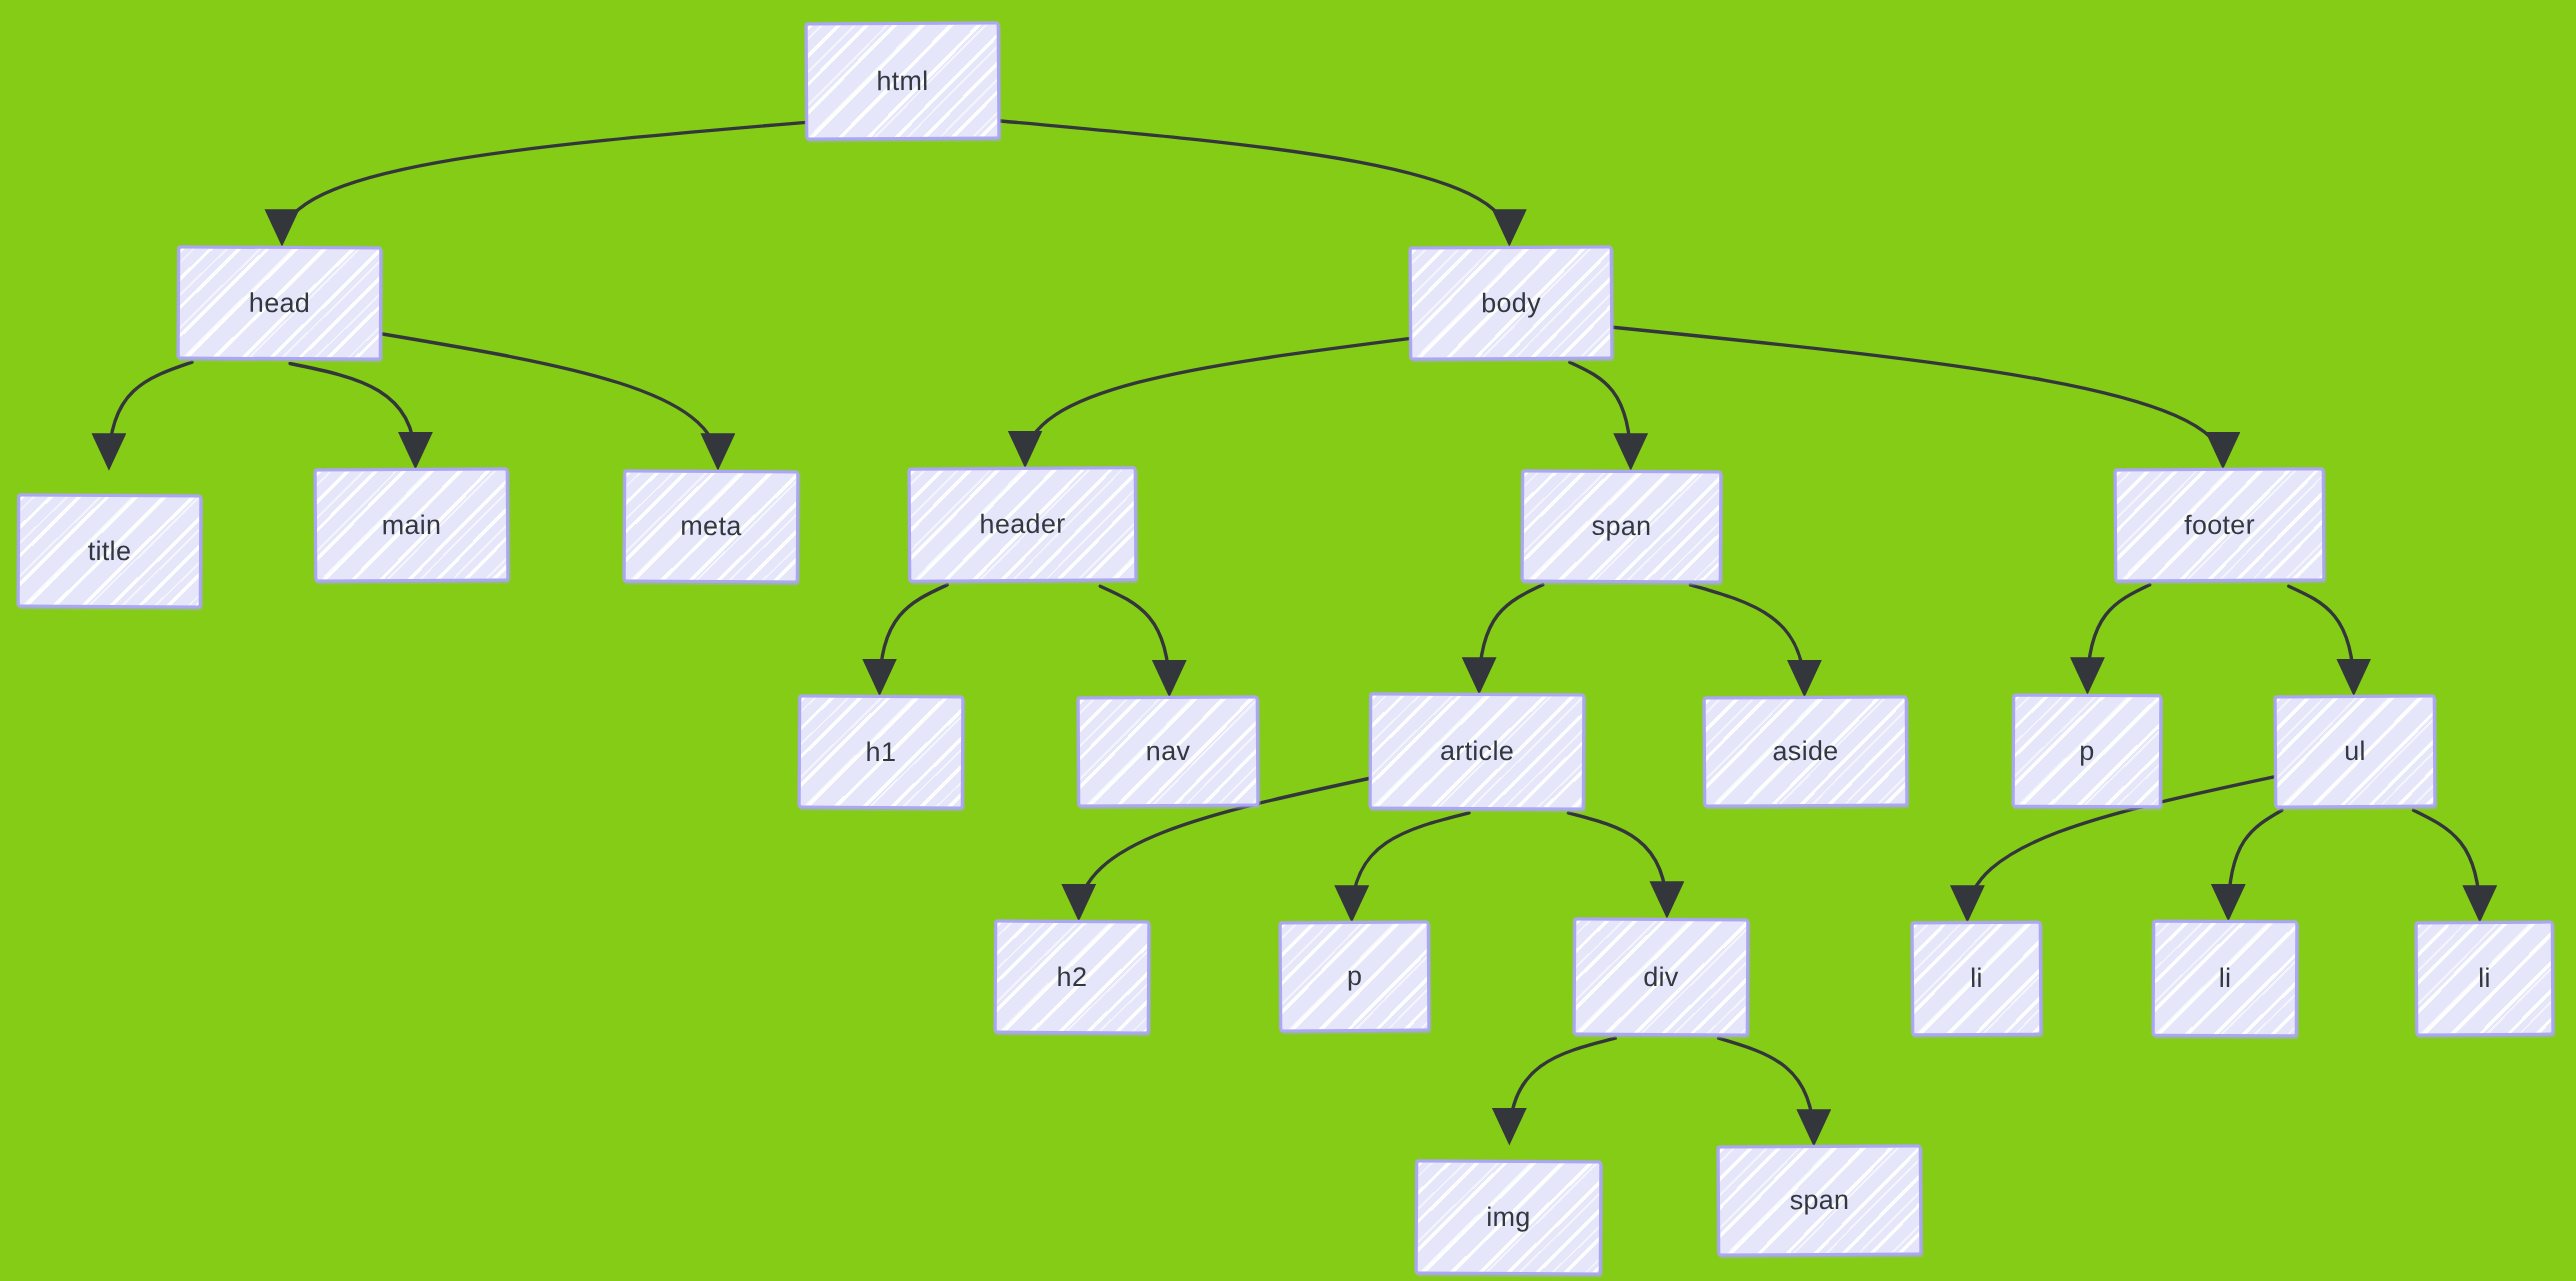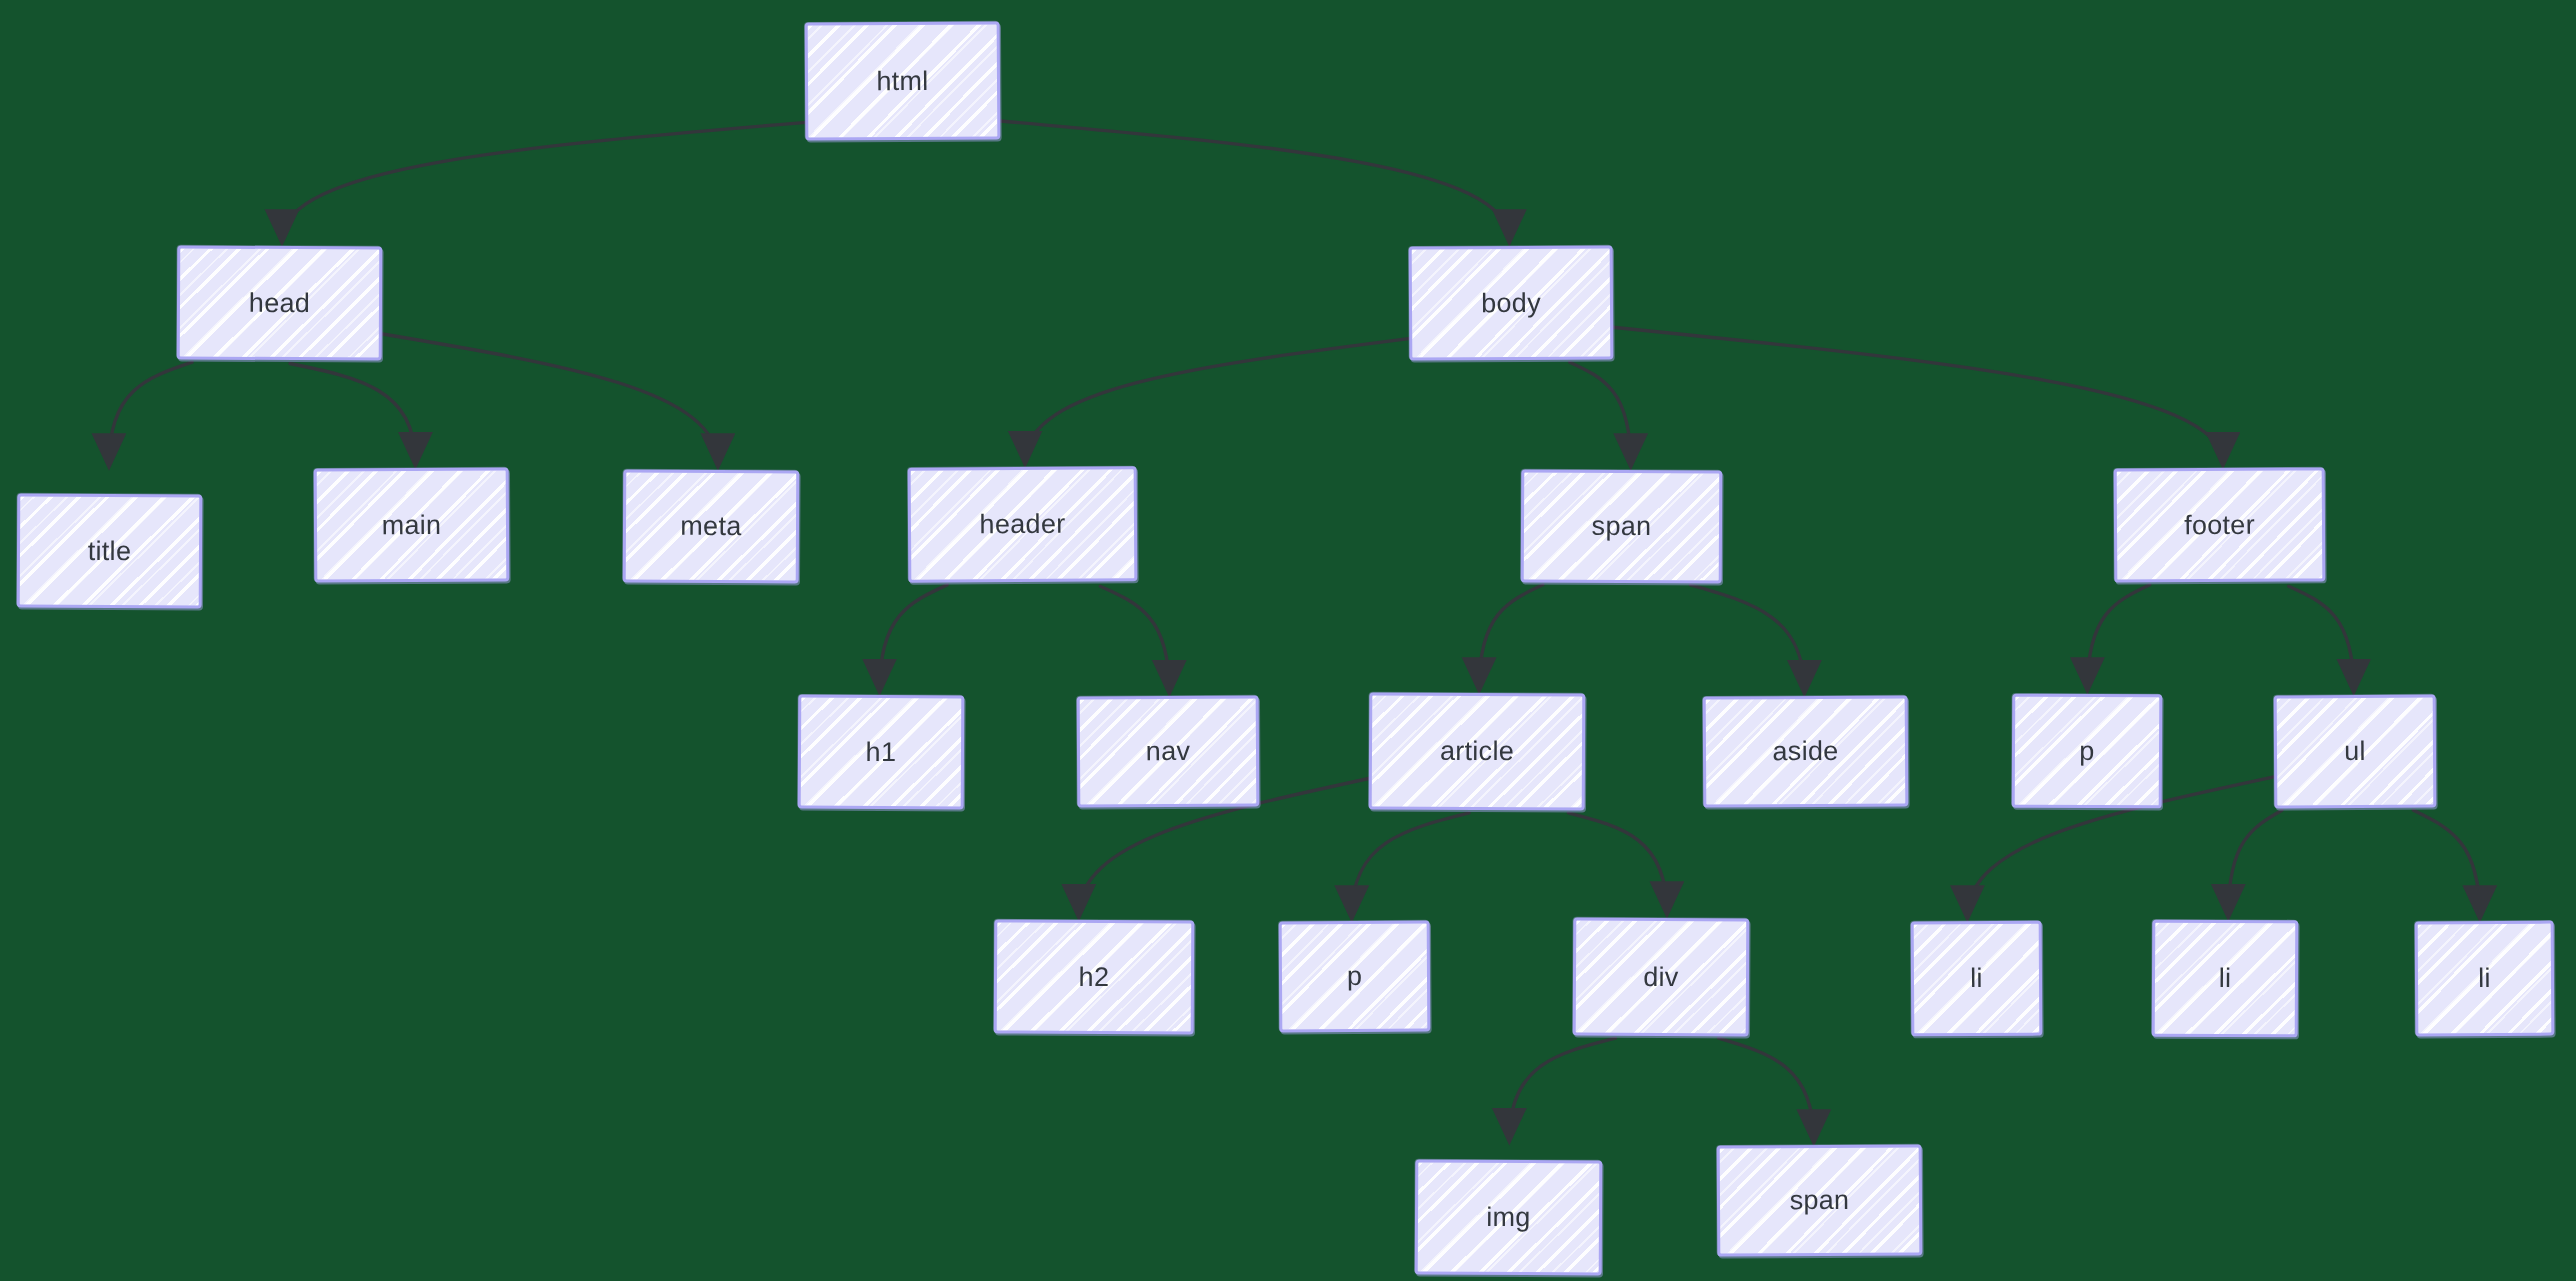--- a/index.html
+++ b/index.html
@@ -8,21 +8,21 @@
     background: #ffffff;
     width: 2576px;
     height: 1281px;
     overflow: hidden;
     font-family: "Liberation Sans", sans-serif;
   }
   #canvas {
     position: relative;
     width: 2576px;
     height: 1281px;
-    background: #14532d;
+    background: #84cc16;
   }
   #edges {
     position: absolute;
     left: 0; top: 0;
     width: 2576px;
     height: 1281px;
     pointer-events: none;
   }
   .edge {
     fill: none;
@@ -128,21 +128,21 @@
       </div>
       <div class="node r1" style="left: 1703px; top: 696px; width: 205px; height: 111px;">
         <span class="label">aside</span>
       </div>
       <div class="node r2" style="left: 2012px; top: 694px; width: 150px; height: 114px;">
         <span class="label">p</span>
       </div>
       <div class="node r1" style="left: 2274px; top: 695px; width: 162px; height: 113px;">
         <span class="label">ul</span>
       </div>
-      <div class="node r2" style="left: 994px; top: 920px; width: 200px; height: 114px;">
+      <div class="node r2" style="left: 994px; top: 920px; width: 156px; height: 114px;">
         <span class="label">h2</span>
       </div>
       <div class="node r1" style="left: 1279px; top: 921px; width: 151px; height: 111px;">
         <span class="label">p</span>
       </div>
       <div class="node r2" style="left: 1573px; top: 918px; width: 176px; height: 118px;">
         <span class="label">div</span>
       </div>
       <div class="node r1" style="left: 1911px; top: 921px; width: 131px; height: 115px;">
         <span class="label">li</span>

